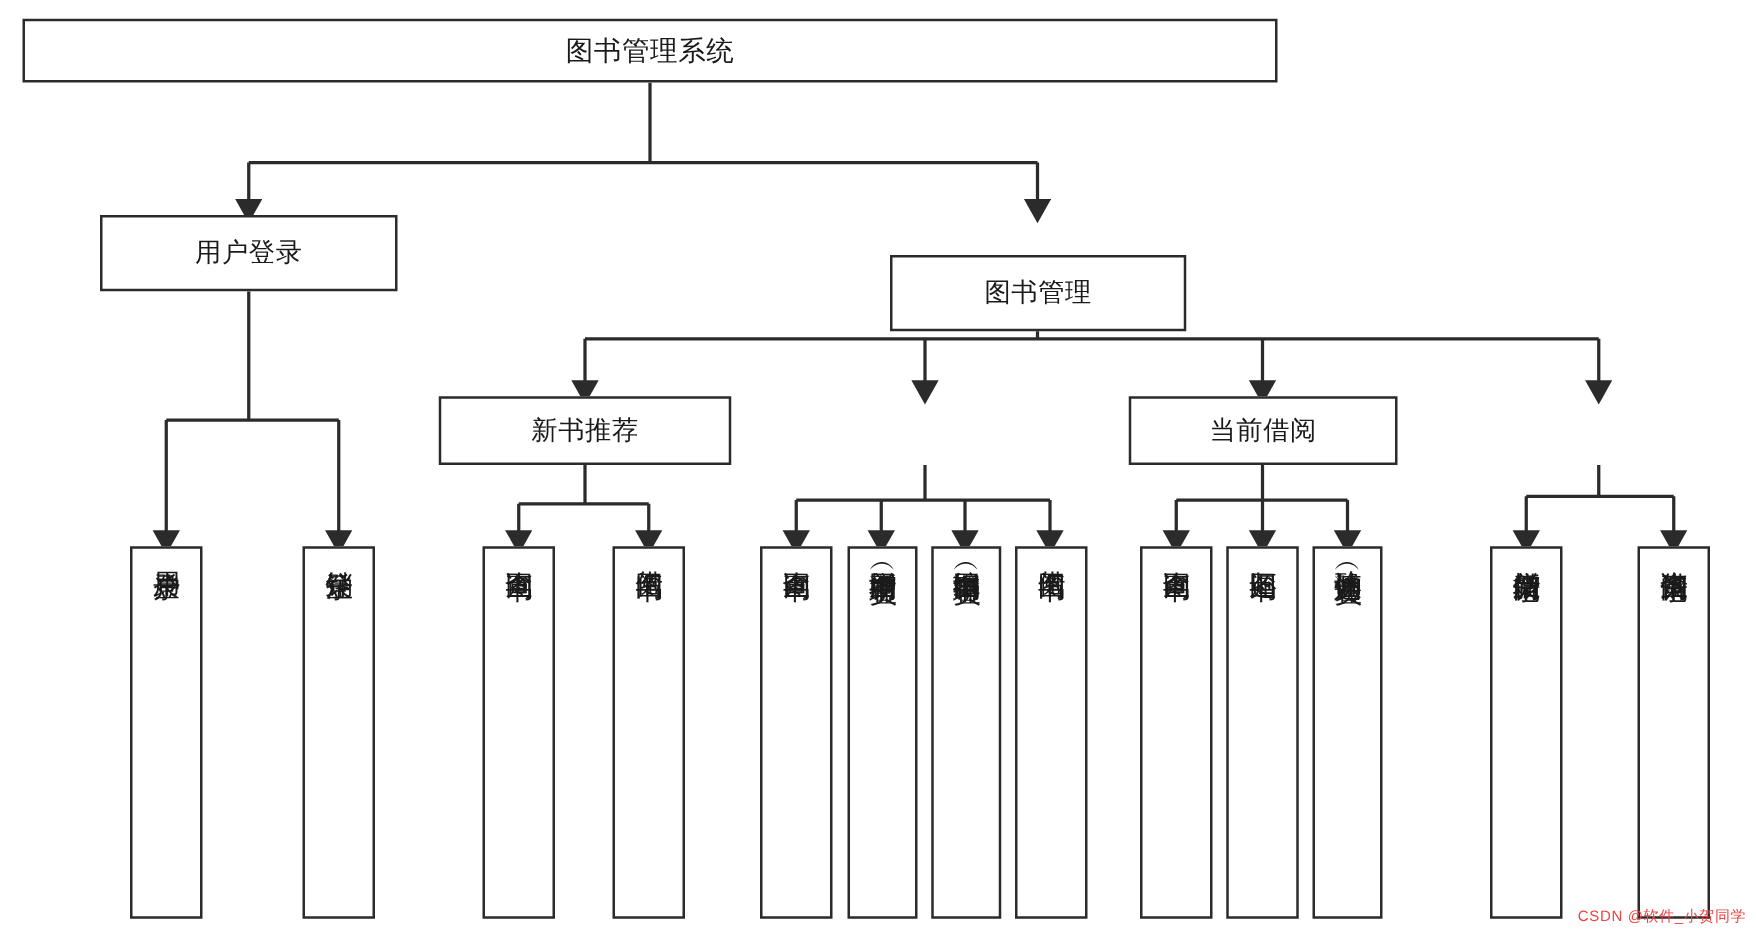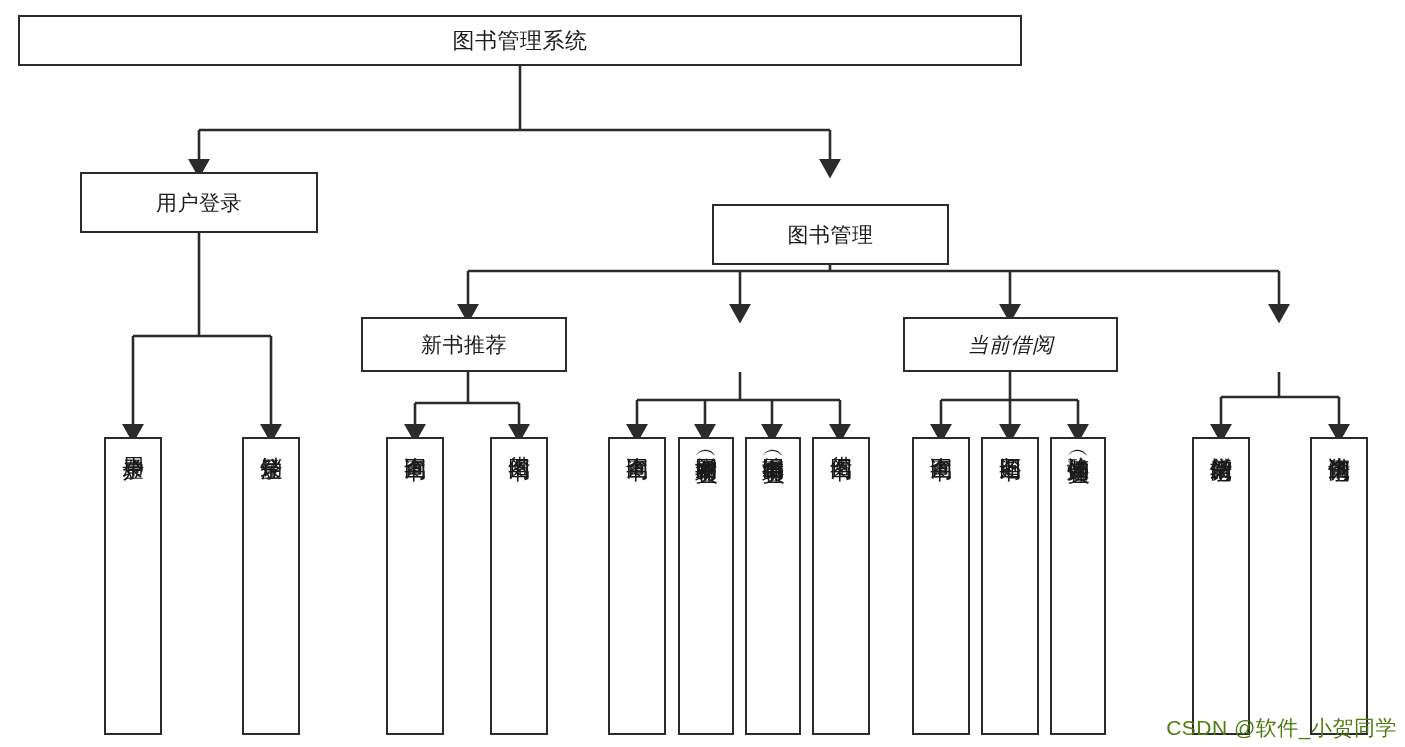--- a/index.html
+++ b/index.html
@@ -60,22 +60,22 @@
     text-orientation: upright;
     font-size: 22px;
     line-height: 1.12;
     letter-spacing: 1px;
     white-space: nowrap;
   }
   .watermark {
     position: absolute;
     right: 8px;
     bottom: 5px;
-    font-size: 21px;
-    color: #4d7c0f;
+    font-size: 12px;
+    color: #ef4444;
     letter-spacing: 0.5px;
     white-space: nowrap;
     pointer-events: none;
   }
 </style>
 </head>
 <body>
 
 <div id="diagram-root">
 
@@ -134,24 +134,24 @@
     <span class="node-label">图书管理系统</span>
   </div>
 
   <div class="node horizontal" style="left:80px; top:172px; width:238px; height:61px;">
     <span class="node-label">用户登录</span>
   </div>
   <div class="node horizontal" style="left:712px; top:172px; width:237px; height:61px;margin-top:32px;">
     <span class="node-label">图书管理</span>
   </div>
 
-  <div class="node horizontal" style="left:361px; top:317px; width:206px; height:55px;">
+  <div class="node horizontal" style="left:351px; top:317px; width:234px; height:55px;">
     <span class="node-label">新书推荐</span>
   </div>
-  <div class="node horizontal" style="left:903px; top:317px; width:215px; height:55px;font-style:italic;">
+  <div class="node horizontal" style="left:903px; top:317px; width:215px; height:55px;">
     <span class="node-label">当前借阅</span>
   </div>
 
   <div class="node vertical" style="left:104px; top:437px; width:58px; height:298px;">
     <span class="node-label">用户登录</span>
   </div>
   <div class="node vertical" style="left:242px; top:437px; width:58px; height:298px;">
     <span class="node-label">注销登录</span>
   </div>
 

